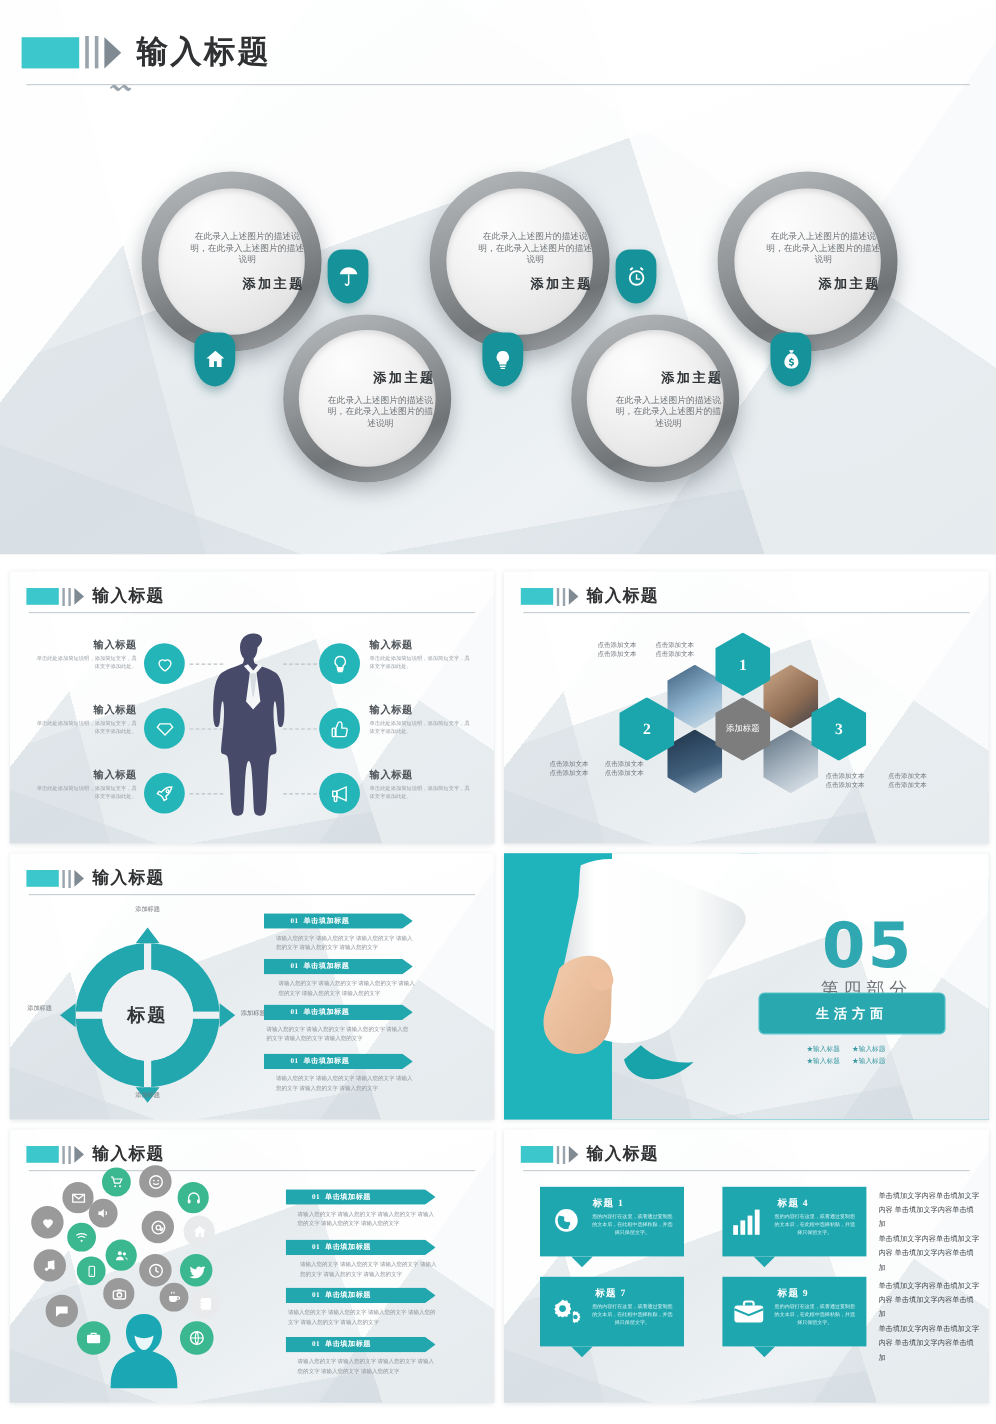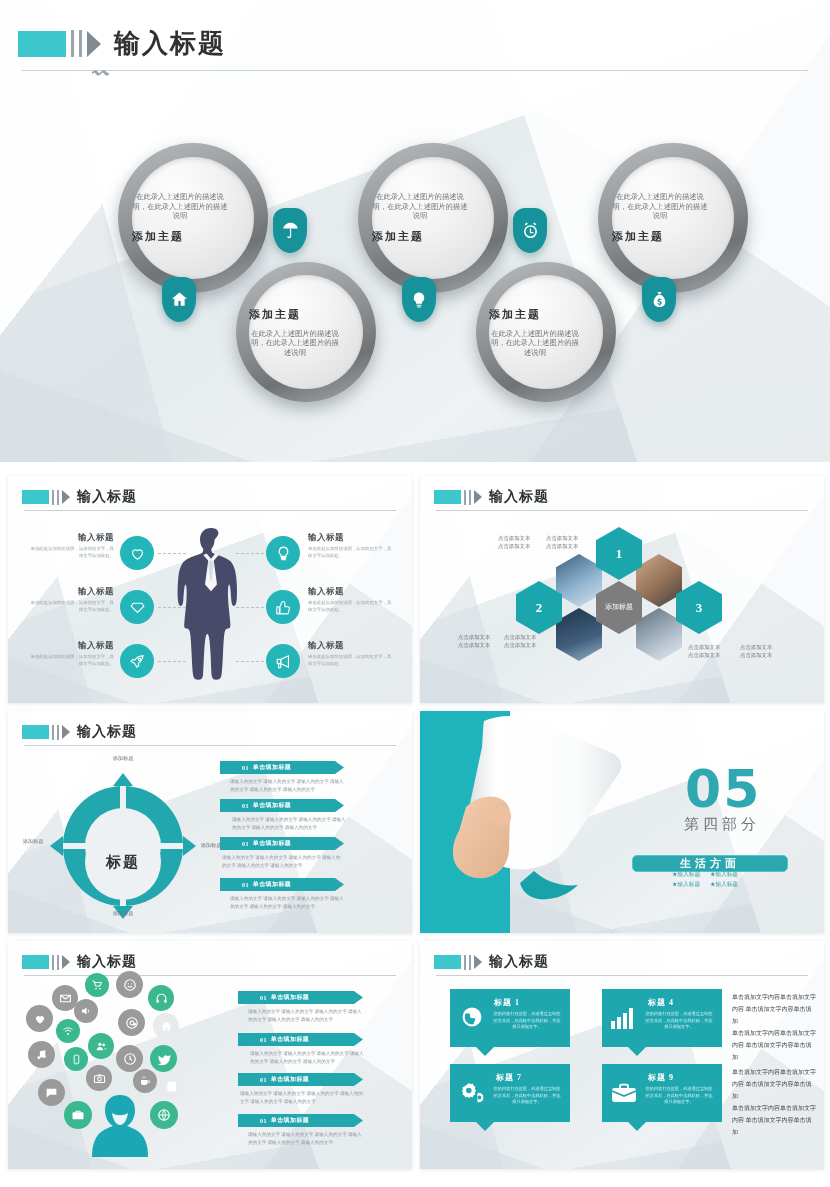--- a/index.html
+++ b/index.html
@@ -48,21 +48,21 @@
   .hero .h-squig { left:92px; top:58px; font-size:17px; }
   .circ-ring {
     position:absolute; border-radius:50%;
     background: linear-gradient(160deg,#b9bcbe 0%,#8f9294 45%,#6f7376 72%,#a7abad 100%);
     box-shadow: 0 7px 16px rgba(55,65,75,.35);
   }
   .circ-in {
     position:absolute; border-radius:50%;
     background: radial-gradient(circle at 34% 25%, #fdfdfd 0%, #f2f2f2 40%, #dadada 100%);
     box-shadow: inset 0 2px 5px rgba(0,0,0,.12);
-    display:flex; flex-direction:column; align-items:flex-start; justify-content:center; text-align:center;
+    display:flex; flex-direction:column; align-items:flex-end; justify-content:center; text-align:center;
   }
   .c-desc { color:#6d7276; line-height:1.32; }
   .c-title { color:#2f3336; font-weight:700; letter-spacing:2px; }
 
   .badge {
     position:absolute; background:#16929a;
     border-radius:12px 12px 50% 50%;
     display:flex; align-items:center; justify-content:center;
     box-shadow:0 4px 8px rgba(20,90,95,.35);
   }
@@ -375,21 +375,21 @@
         <div class="tri"></div>
         <div class="h-title">输入标题</div>
       </div>
       <div class="h-rule"></div>
 
       <div class="donut" style="left:55px; top:75px; width:120px; height:120px;"></div>
       <div class="dgap" style="left:112px; top:75px; width:6px; height:24px;"></div>
       <div class="dgap" style="left:112px; top:171px; width:6px; height:24px;"></div>
       <div class="dgap" style="left:55px; top:132px; width:24px; height:6px;"></div>
       <div class="dgap" style="left:151px; top:132px; width:24px; height:6px;"></div>
-      <div class="dhole" style="left:77px; top:113px; width:76px; height:76px;">
+      <div class="dhole" style="left:77px; top:97px; width:76px; height:76px;">
         <span>标题</span>
       </div>
       <div class="darrow" style="left:105px; top:62px; border-width:0 10px 13px 10px; border-color:transparent transparent #23a7ae transparent;"></div>
       <div class="darrow" style="left:105px; top:195px; border-width:13px 10px 0 10px; border-color:#23a7ae transparent transparent transparent;"></div>
       <div class="darrow" style="left:42px; top:125px; border-width:10px 13px 10px 0; border-color:transparent #23a7ae transparent transparent;"></div>
       <div class="darrow" style="left:175px; top:125px; border-width:10px 0 10px 13px; border-color:transparent transparent transparent #23a7ae;"></div>
 
       <div class="dlabel" style="left:102px; top:44px;">添加标题</div>
       <div class="dlabel" style="left:12px; top:127px;">添加标题</div>
       <div class="dlabel" style="left:187px; top:131px; width:32px;">添加标题</div>
@@ -437,21 +437,21 @@
           </linearGradient>
         </defs>
         <path fill="url(#pg)" d="M42 10c18-8 40-6 58 2l70 30c10 5 12 14 6 22l-52 74c-8 11-22 18-38 20-18 2-36-4-48-16-10-10-14-24-12-40L40 36c1-12 1-22 2-26z"></path>
         <path fill="#18a3ab" d="M92 160c12 11 28 16 44 14-10 10-26 16-40 14-10-2-16-8-18-16z"></path>
         <path fill="url(#sk)" d="M24 96c8-8 20-12 30-10 8 2 14 8 14 16l-1 38c-1 12-8 22-20 26-14 4-28-2-34-14-4-10-2-22 4-32z"></path>
         <path fill="#eec09f" d="M57 96c6-1 11 2 12 8 1 5-2 9-7 10-6 1-11-2-12-8-1-5 2-9 7-10z"></path>
       </svg>
 
       <div class="big04" style="left:265px; top:48px;">05</div>
       <div class="sub04" style="left:264px; top:104px;">第四部分</div>
-      <div class="pill" style="left:212px; top:144px; width:156px; height:17px;">
+      <div class="pill" style="left:212px; top:116px; width:156px; height:35px;">
         <span>生活方面</span>
       </div>
       <div class="stars" style="left:252px; top:160px;">
         <span>★输入标题</span>
         <span>★输入标题</span>
         <span>★输入标题</span>
         <span>★输入标题</span>
       </div>
     </section>
 

